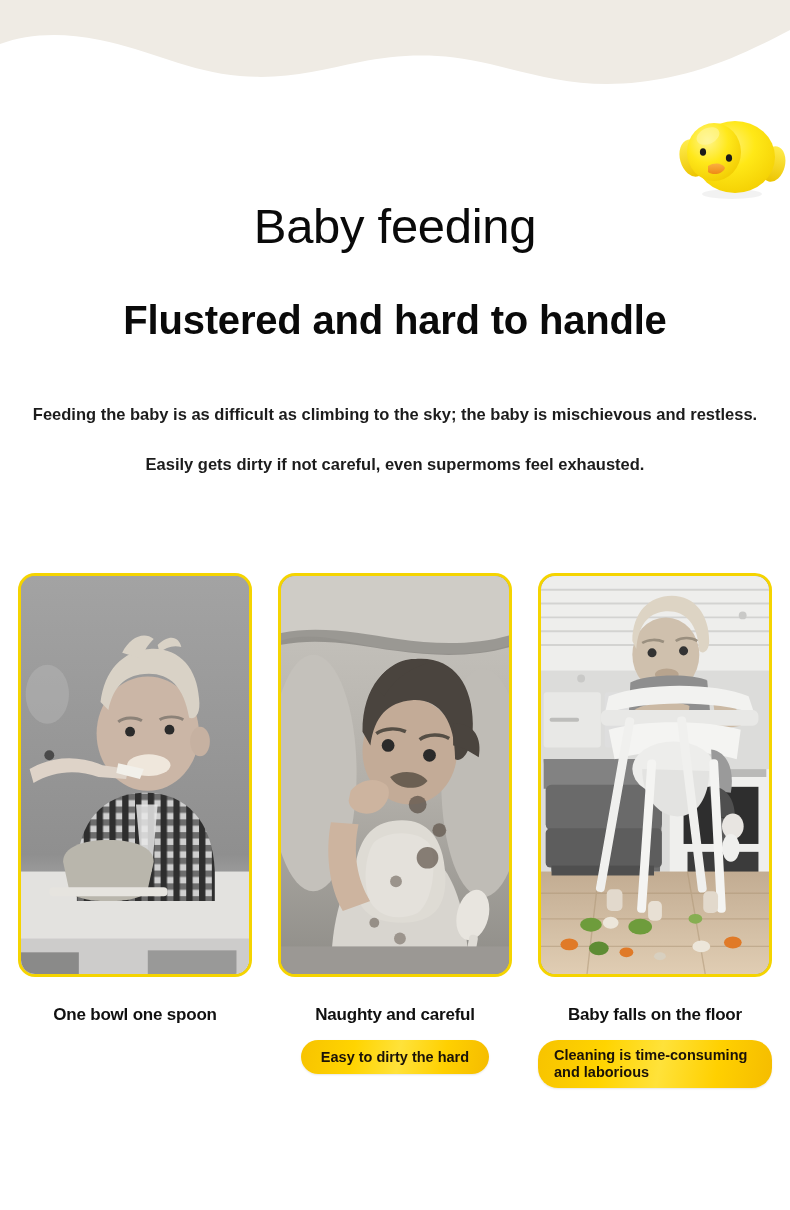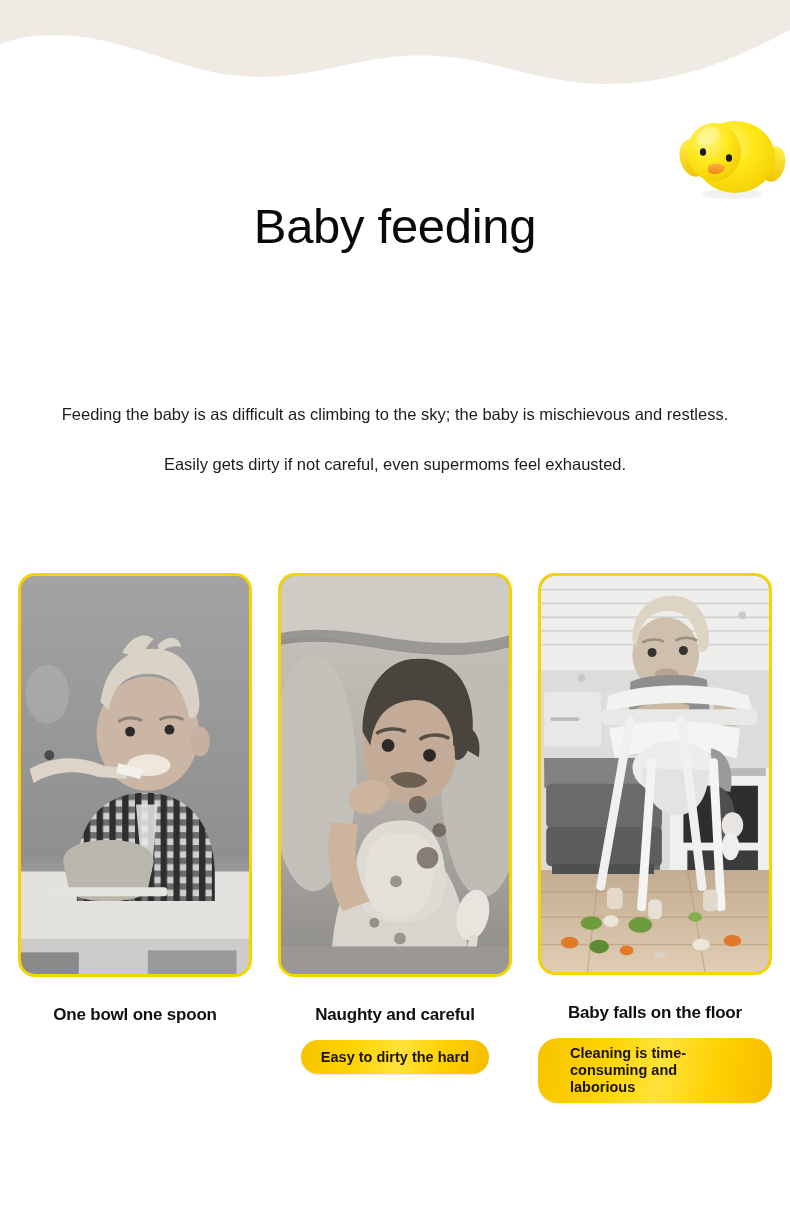--- a/index.html
+++ b/index.html
@@ -65,21 +65,21 @@
     letter-spacing: -0.2px;
   }
 
   
   .lede {
     position: absolute;
     left: 0; width: 790px;
     text-align: center;
     color: #1c1c1c;
     font-size: 16.5px;
-    font-weight: 400;
+    font-weight: 700;
     line-height: 24px;
   }
   .lede-1 { top: 402px; }
   .lede-2 { top: 452px; }
 
   
   .cards {
     position: absolute;
     top: 573px;
     left: 0;
@@ -133,21 +133,21 @@
     line-height: 18px;
     padding: 8px 20px;
     text-align: center;
     white-space: nowrap;
     box-shadow: 0 1px 2px rgba(0,0,0,0.10);
   }
   .badge.two-line {
     white-space: normal;
     text-align: left;
     width: 234px;
-    padding: 7px 32px;
+    padding: 7px 16px;
     border-radius: 20px;
     line-height: 17px;
   }
 </style>
 </head>
 <body>
 
 <div class="page">
 
   <div class="wave-band">
@@ -184,20 +184,21 @@
       <ellipse cx="57" cy="49" rx="40" ry="36" fill="url(#bodyG)"></ellipse>
       <ellipse cx="36" cy="44" rx="27" ry="29" fill="url(#headG)"></ellipse>
       <ellipse cx="30" cy="28" rx="12" ry="8" fill="#FFF8A8" opacity="0.55" transform="rotate(-25 30 28)"></ellipse>
       <ellipse cx="25" cy="44" rx="3.1" ry="3.8" fill="#1A1A1A"></ellipse>
       <ellipse cx="51" cy="50" rx="3.1" ry="3.8" fill="#1A1A1A"></ellipse>
       <path d="M30,58 C36,54 45,55 47,60 C45,66 35,68 30,64 Z" fill="url(#beakG)"></path>
     </svg>
   </div>
 
   <div class="title-main">Baby feeding</div>
+  <div class="title-sub">Flustered and hard to handle</div>
 
   <div class="lede lede-1">Feeding the baby is as difficult as climbing to the sky; the baby is mischievous and restless.</div>
   <div class="lede lede-2">Easily gets dirty if not careful, even supermoms feel exhausted.</div>
 
   <div class="cards">
 
     <div class="card">
       <div class="photo-frame">
         <div class="photo">
           <svg viewBox="0 0 234 404" preserveAspectRatio="xMidYMid slice" aria-hidden="true">

